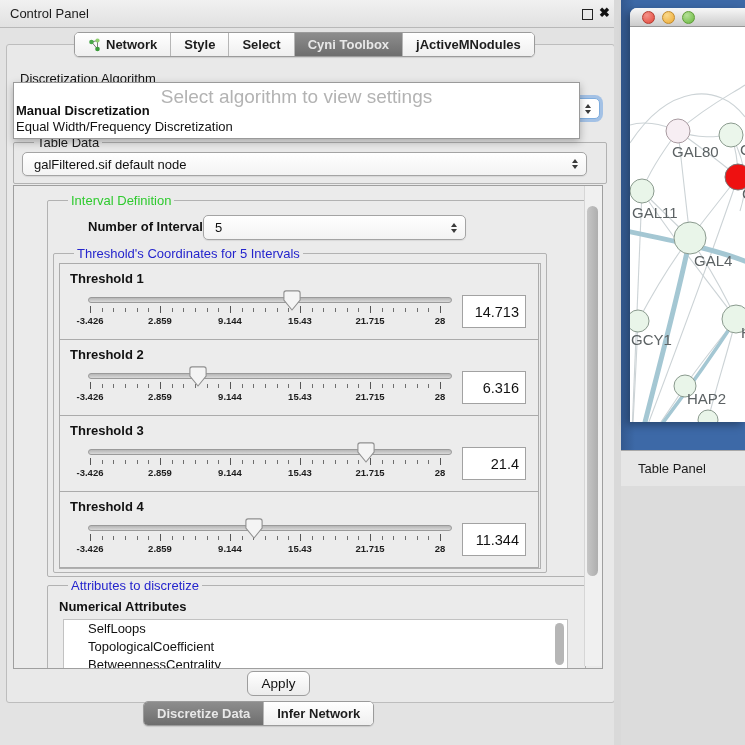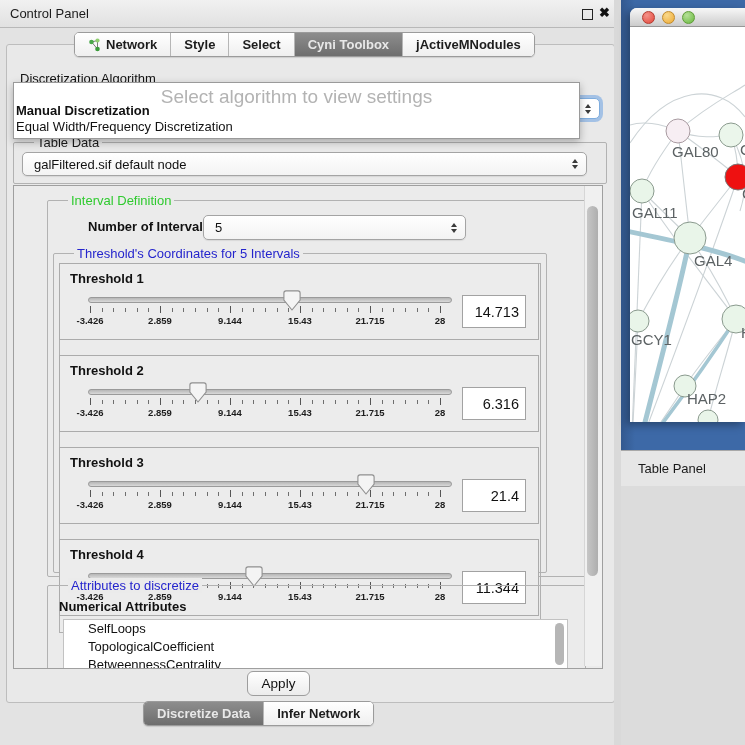--- a/index.html
+++ b/index.html
@@ -53,21 +53,21 @@
   .scrollpane{position:absolute;left:13px;top:185px;width:588px;height:482px;background:#ebebeb;
       border:1px solid #9f9f9f;overflow:hidden;}
   .pane-sb-track{position:absolute;left:570px;top:0;width:17px;height:480px;background:#f0f0f0;
       border-left:1px solid #d6d6d6;}
   .pane-sb-thumb{position:absolute;left:573px;top:20px;width:11px;height:370px;
       background:linear-gradient(90deg,#c6c6c6,#aeaeae);border-radius:6px;}
   .bold-label{position:absolute;font-size:13px;font-weight:700;color:#111;white-space:nowrap;}
   
   #threshold-rows{position:absolute;left:45px;top:77px;width:480px;border:1px solid #b0b0b0;}
   .th-row{position:relative;width:478px;height:75px;background:#ececec;border:1px solid #ababab;
-      margin:-1px 0 16px -1px;text-decoration:underline;}
+      margin:-1px 0 0 -1px;text-decoration:underline;}
   .th-title{position:absolute;left:10px;top:7px;font-size:13px;font-weight:700;color:#111;}
   .track{position:absolute;left:28px;top:33px;width:362px;height:4px;
       background:linear-gradient(#b6b6b6,#d9d9d9);border:1px solid #9a9a9a;border-radius:3px;}
   .tick{position:absolute;width:1px;background:#6e6e6e;top:44px;height:4px;}
   .tick.major{top:42px;height:7px;background:#555;}
   .ticklab{position:absolute;top:51px;width:44px;margin-left:-22px;text-align:center;
       font-size:9.5px;font-weight:700;color:#1d1d1d;}
   .handle{position:absolute;top:26px;}
   .vbox{position:absolute;left:402px;top:31px;width:56px;height:31px;background:#fff;
       border:1px solid #a2a2a2;font-size:14.5px;color:#111;display:flex;align-items:center;

